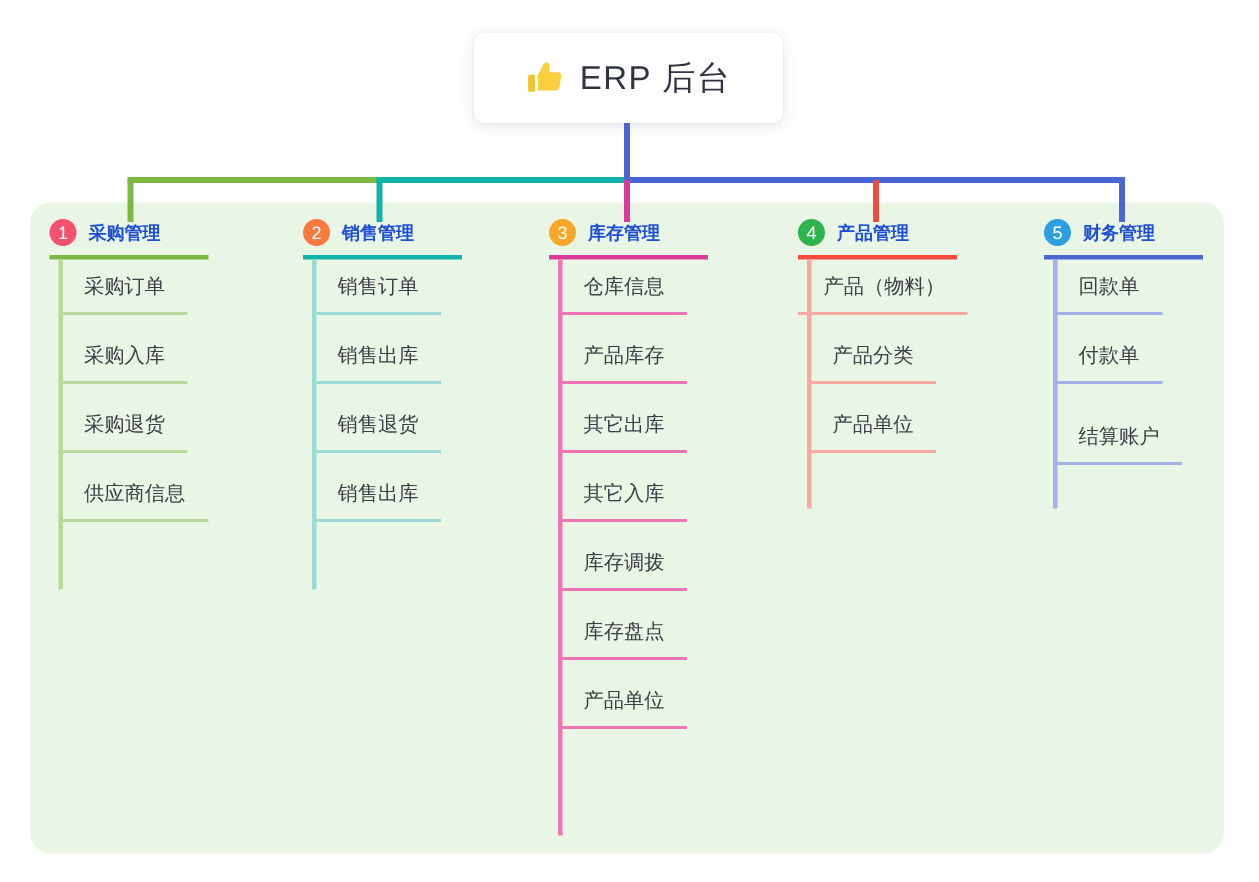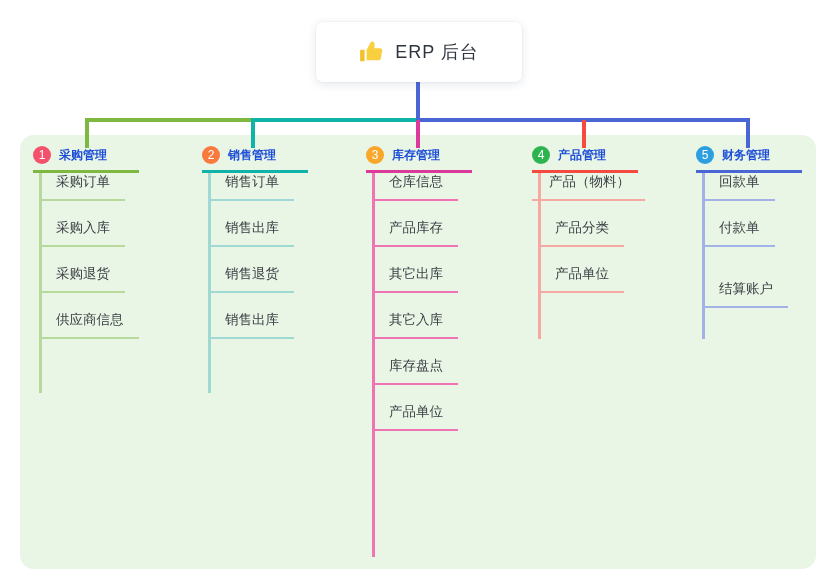--- a/index.html
+++ b/index.html
@@ -12,35 +12,35 @@
     position:absolute;left:20px;top:135px;width:796px;height:434px;
     border-radius:14px;
   }
   .root-node{
     position:absolute;left:316px;top:22px;width:206px;height:60px;
     background:#ffffff;border-radius:7px;
     box-shadow:0 2px 10px rgba(60,80,120,0.14), 0 0 0 1px rgba(0,0,0,0.02);
     display:flex;align-items:center;justify-content:center;gap:10px;
     cursor:pointer;z-index:3;
   }
-  .root-label{font-size:18px;color:#2f3540;letter-spacing:1px;}
+  .root-label{font-size:22px;color:#2f3540;letter-spacing:1px;}
   .thumb-icon{width:26px;height:26px;display:inline-block;}
   .line{position:absolute;z-index:1;}
   .branch{position:absolute;z-index:2;}
   .branch-header{
     display:flex;align-items:center;gap:8px;
     width:98px;padding:0 0 6px 0;
   }
   .badge{
     width:18px;height:18px;border-radius:50%;flex:0 0 18px;
     color:#ffffff;font-size:12px;line-height:18px;text-align:center;
   }
   .branch-title{font-size:12px;font-weight:bold;color:#1d4ed8;white-space:nowrap;cursor:pointer;}
   .children{position:relative;}
-  .child-row{height:46px;display:flex;align-items:flex-start;}
+  .child-row{height:46px;display:flex;align-items:center;}
   .child-label{
     display:inline-block;padding:0 15px 8px 17px;white-space:nowrap;
     font-size:13.5px;color:#3b3e44;cursor:pointer;
   }
 </style>
 </head>
 <body>
 
 <div class="canvas">
   <div class="panel" style="background: rgb(233, 245, 229);"></div>
@@ -121,20 +121,23 @@
           <div class="child-row" style="margin-left: 6px;">
             <span class="child-label" style="border-bottom: 2.5px solid rgb(239, 116, 180);">产品库存</span>
           </div>
           <div class="child-row" style="margin-left: 6px;">
             <span class="child-label" style="border-bottom: 2.5px solid rgb(239, 116, 180);">其它出库</span>
           </div>
           <div class="child-row" style="margin-left: 6px;">
             <span class="child-label" style="border-bottom: 2.5px solid rgb(239, 116, 180);">其它入库</span>
           </div>
           <div class="child-row" style="margin-left: 6px;">
+            <span class="child-label" style="border-bottom: 2.5px solid rgb(239, 116, 180);">库存调拨</span>
+          </div>
+          <div class="child-row" style="margin-left: 6px;">
             <span class="child-label" style="border-bottom: 2.5px solid rgb(239, 116, 180);">库存盘点</span>
           </div>
           <div class="child-row" style="margin-left: 6px;">
             <span class="child-label" style="border-bottom: 2.5px solid rgb(239, 116, 180);">产品单位</span>
           </div>
         </div>
       </div>
       <div class="branch" style="left: 532px; top: 146px;">
         <div class="branch-header" style="border-bottom: 3px solid rgb(245, 74, 64); width: 106px;">
           <span class="badge" style="background: rgb(46, 180, 79);">4</span>

